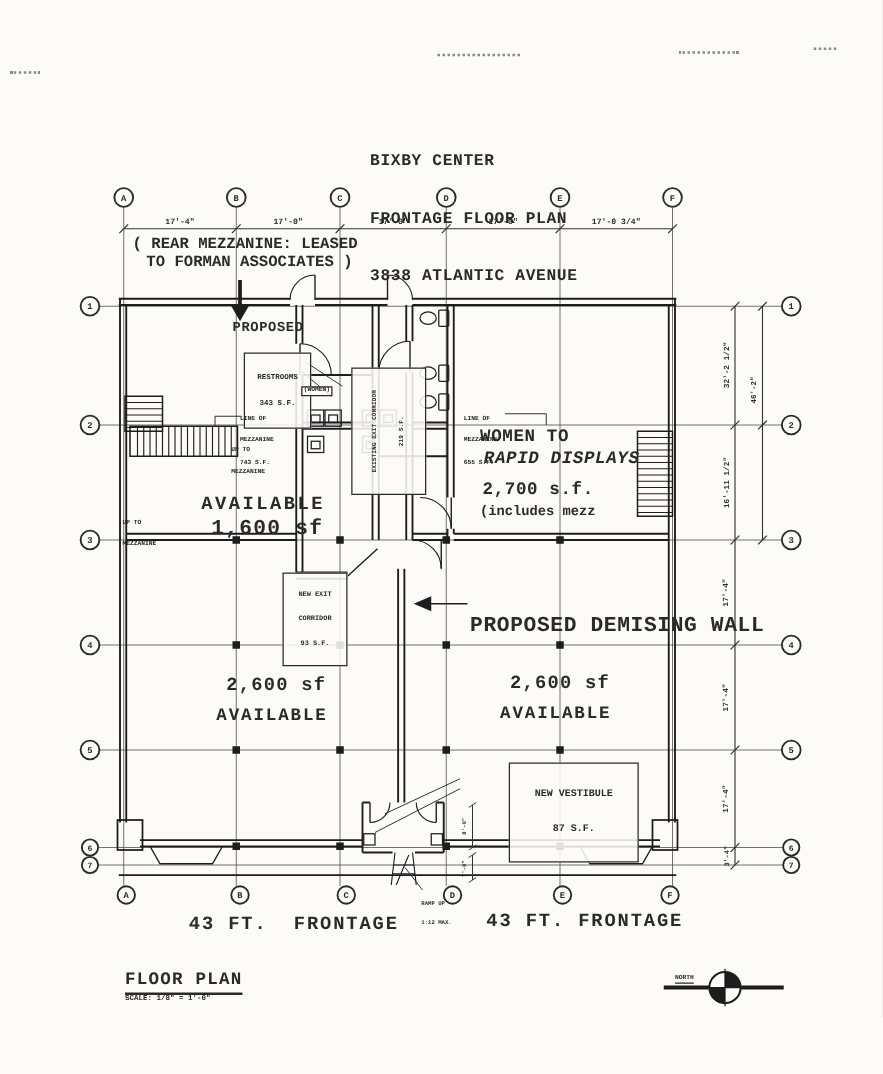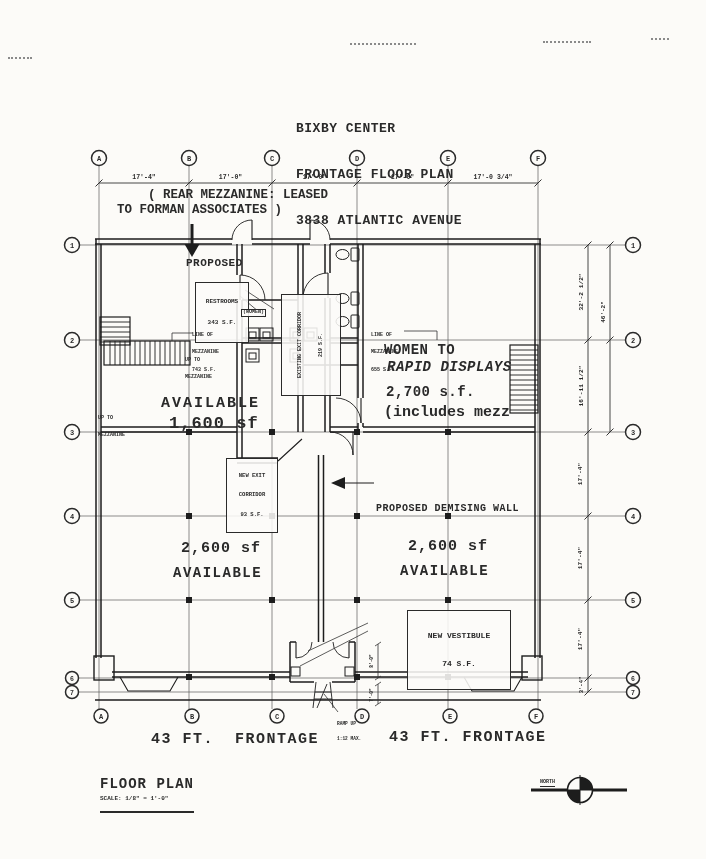--- a/index.html
+++ b/index.html
@@ -219,21 +219,21 @@
       <path d="M580,775V805 M566,790H594" stroke="#1d1d1d" stroke-width="1" fill="none"></path>
     </g>
   </svg>
 
   <div class="t b" style="left:296px;top:90px;font-size:13px;letter-spacing:0.5px;">
     <div>BIXBY CENTER</div>
     <div>FRONTAGE FLOOR PLAN</div>
     <div>3838 ATLANTIC AVENUE</div>
   </div>
 
-  <div class="t b" style="left:106px;top:188px;font-size:12.5px;margin-left:42px;">( REAR MEZZANINE: LEASED</div>
+  <div class="t b" style="left:106px;top:188px;font-size:12.5px;">( REAR MEZZANINE: LEASED</div>
   <div class="t b" style="left:117px;top:203px;font-size:12.5px;">TO FORMAN ASSOCIATES )</div>
 
   <div class="t b" style="left:186px;top:257px;font-size:11px;letter-spacing:0.5px;text-align:right;">PROPOSED</div>
 
   <div class="t b bx" style="left:195px;top:282px;font-size:6px;width:48px;">
     <div>RESTROOMS</div>
     <div>343 S.F.</div>
   </div>
 
   <div class="t b bx" style="left:241px;top:309px;font-size:5px;padding:0 1px;">(WOMEN)</div>
@@ -259,51 +259,51 @@
 
   <div class="t b" style="left:371px;top:321px;font-size:5px;">
     <div>LINE OF</div>
     <div>MEZZANINE</div>
     <div>655 S.F.</div>
   </div>
 
   <div class="t b" style="left:384px;top:342px;font-size:14px;letter-spacing:0.5px;">WOMEN TO</div>
   <div class="t b" style="left:387px;top:359px;font-size:14px;letter-spacing:0.5px;font-style:italic;">RAPID DISPLAYS</div>
   <div class="t b" style="left:386px;top:384px;font-size:14px;letter-spacing:0.5px;">2,700 s.f.</div>
-  <div class="t b" style="left:384px;top:404px;font-size:15px;">(includes mezz</div>
+  <div class="t b" style="left:384px;top:404px;font-size:11px;">(includes mezz</div>
 
   <div class="t b bx vert" style="left:311px;top:345px;width:96px;font-size:5px;line-height:1.4;">
     <div>EXISTING EXIT CORRIDOR</div>
     <div>219 S.F.</div>
   </div>
 
   <div class="t b bx" style="left:226px;top:458px;font-size:5.5px;width:46px;">
     <div>NEW EXIT</div>
     <div>CORRIDOR</div>
     <div>93 S.F.</div>
   </div>
 
-  <div class="t b" style="left:376px;top:503px;font-size:10px;letter-spacing:0.5px;">PROPOSED DEMISING WALL</div>
+  <div class="t b" style="left:376px;top:492px;font-size:17px;letter-spacing:0.5px;">PROPOSED DEMISING WALL</div>
 
   <div class="t b" style="left:181px;top:540px;font-size:15px;letter-spacing:1px;">2,600 sf</div>
   <div class="t b" style="left:173px;top:565px;font-size:14px;letter-spacing:1.5px;">AVAILABLE</div>
   <div class="t b" style="left:408px;top:538px;font-size:15px;letter-spacing:1px;">2,600 sf</div>
   <div class="t b" style="left:400px;top:563px;font-size:14px;letter-spacing:1.5px;">AVAILABLE</div>
 
   <div class="t b bx" style="left:371px;top:610px;font-size:8px;width:98px;margin-left:36px;">
     <div>NEW VESTIBULE</div>
-    <div>74 S.F.</div>
+    <div>87 S.F.</div>
   </div>
 
   <div class="t b" style="left:337px;top:710px;font-size:4.5px;">
     <div>RAMP UP</div>
     <div>1:12 MAX.</div>
   </div>
 
   <div class="t b" style="left:151px;top:731px;font-size:15px;letter-spacing:1.5px;">43 FT.  FRONTAGE</div>
   <div class="t b" style="left:389px;top:729px;font-size:15px;letter-spacing:1.5px;">43 FT. FRONTAGE</div>
 
-  <div class="t b" style="left:100px;top:776px;font-size:14px;letter-spacing:1px;border-bottom:2px solid #2a2a2a;padding-bottom:18px;">FLOOR PLAN</div>
+  <div class="t b" style="left:100px;top:776px;font-size:14px;letter-spacing:1px;border-bottom:2px solid #2a2a2a;padding-bottom:1px;">FLOOR PLAN</div>
   <div class="t b" style="left:100px;top:795px;font-size:6px;">SCALE: 1/8" = 1'-0"</div>
 
   <div class="t b" style="left:540px;top:780px;font-size:5px;border-bottom:1px solid #2a2a2a;">NORTH</div>
 
 </div>
 
 </body></html>

